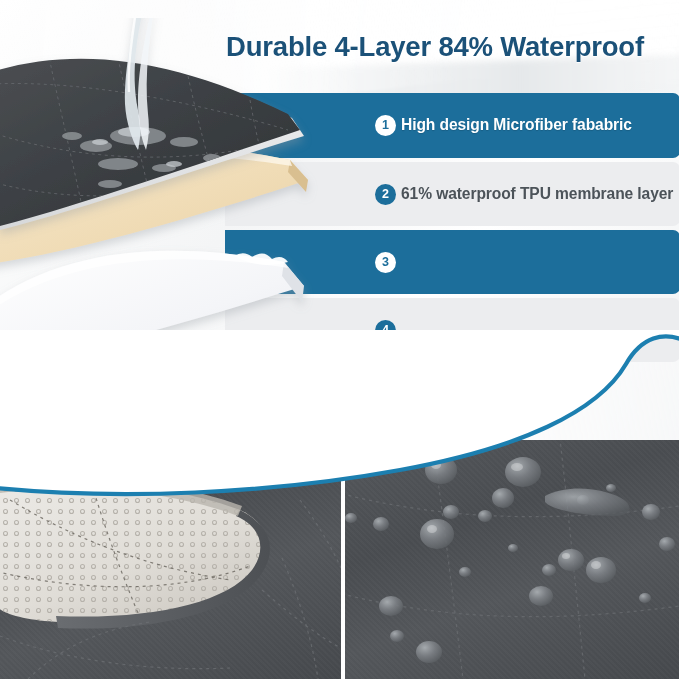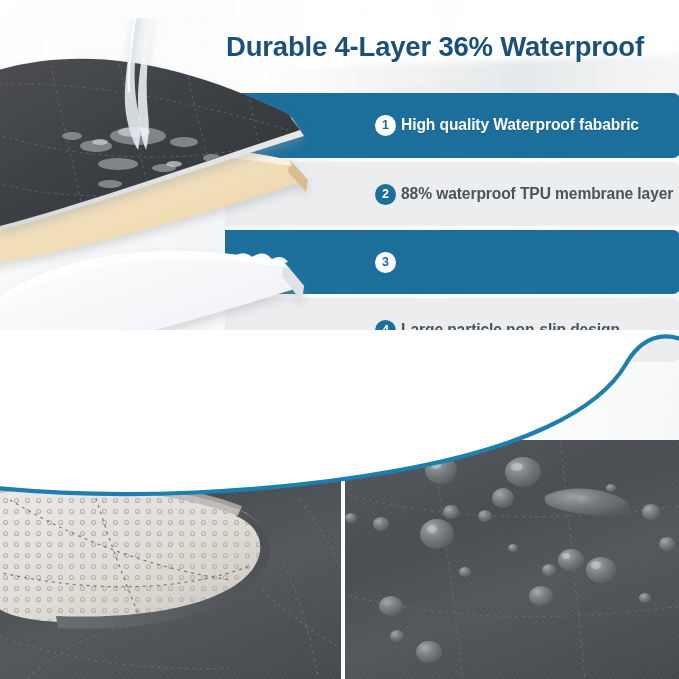--- a/index.html
+++ b/index.html
@@ -107,41 +107,40 @@
     <div class="swoosh sw2"></div>
     <div class="swoosh sw3"></div>
     <div class="swoosh sw4"></div>
   </div>
 
   <div class="bandclip">
     <div class="bands">
 
       <div class="band dark b1">
         <span class="num">1</span>
-        <span class="txt">High quality Waterproof fababric</span>
+        <span class="txt">High design Microfiber fababric</span>
       </div>
 
       <div class="band light b2">
         <span class="num">2</span>
-        <span class="txt">88% waterproof TPU membrane layer</span>
+        <span class="txt">61% waterproof TPU membrane layer</span>
       </div>
 
       <div class="band dark b3">
         <span class="num">3</span>
       </div>
 
       <div class="band light b4">
         <span class="num">4</span>
-        <span class="txt">Large particle non-slip design</span>
       </div>
 
     </div>
   </div>
 
-  <div class="title">Durable 4-Layer 36% Waterproof</div>
+  <div class="title">Durable 4-Layer 84% Waterproof</div>
 
   <div class="layers">
     <svg width="430" height="430" viewBox="0 0 430 430">
       <defs>
         <linearGradient id="gTop" x1="0" y1="0" x2="1" y2="1">
           <stop offset="0" stop-color="#4b4e52"></stop>
           <stop offset=".45" stop-color="#3c4044"></stop>
           <stop offset="1" stop-color="#2f3235"></stop>
         </linearGradient>
         <linearGradient id="gTopEdge" x1="0" y1="0" x2="0" y2="1">

